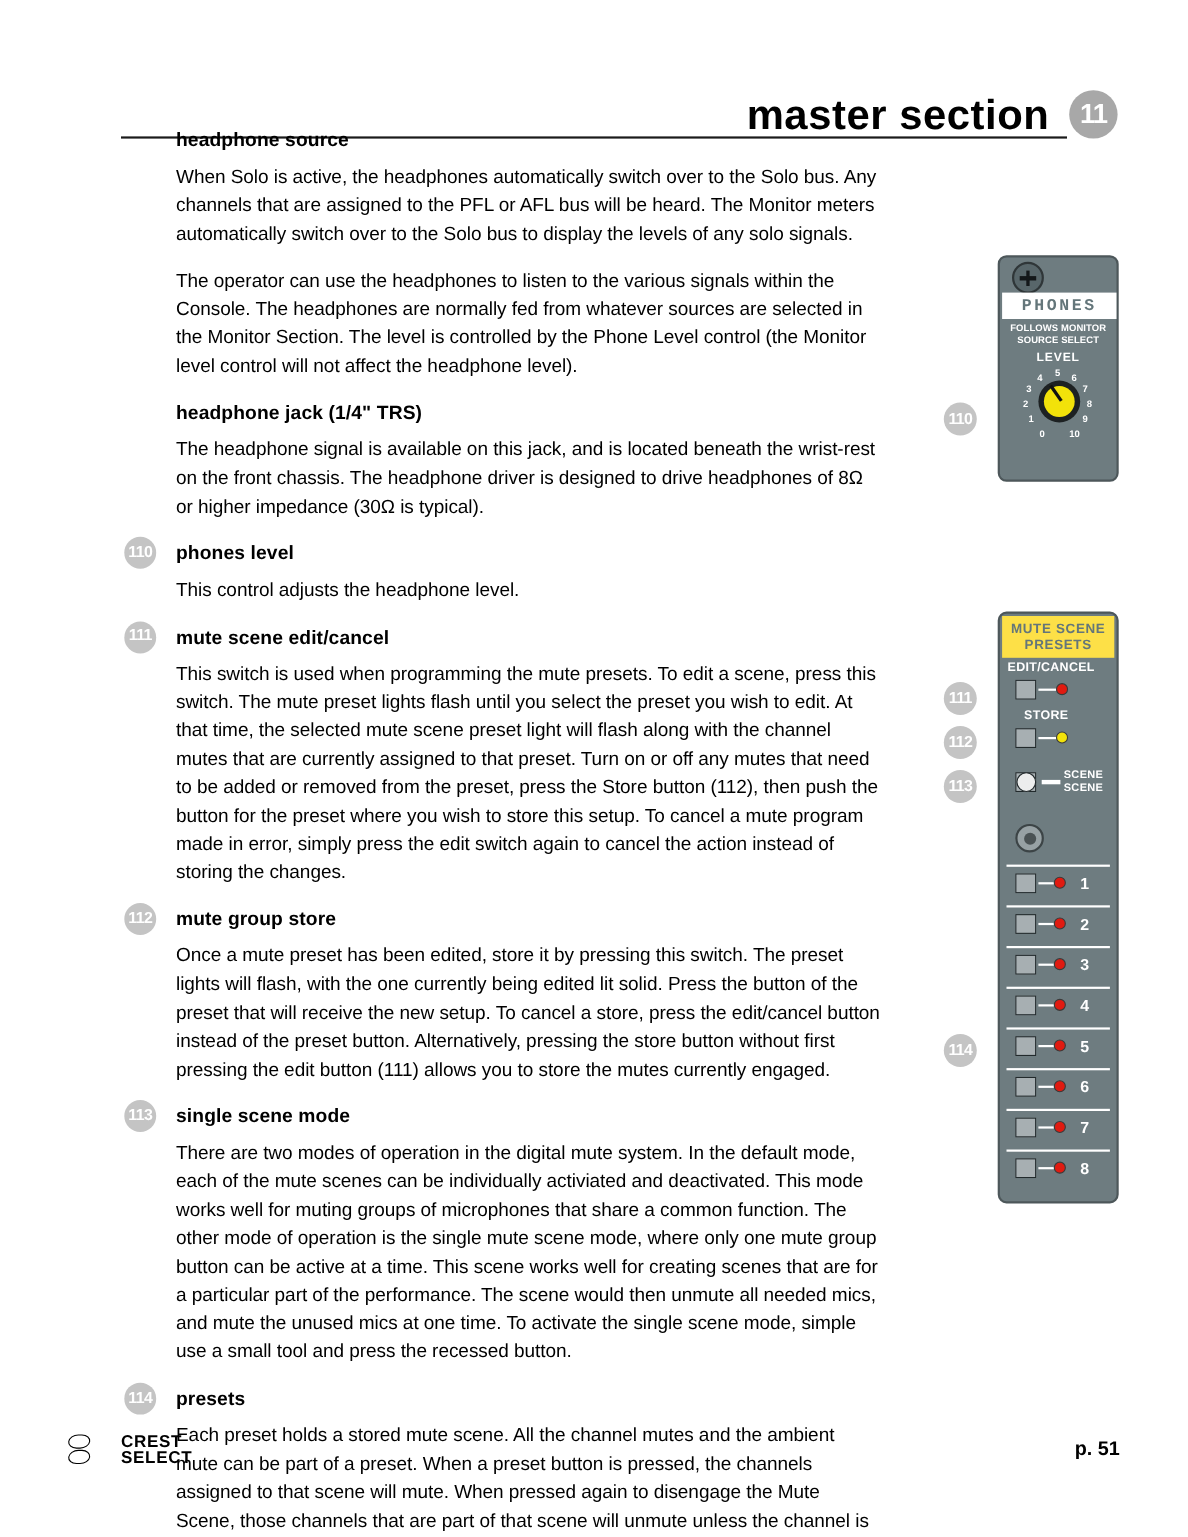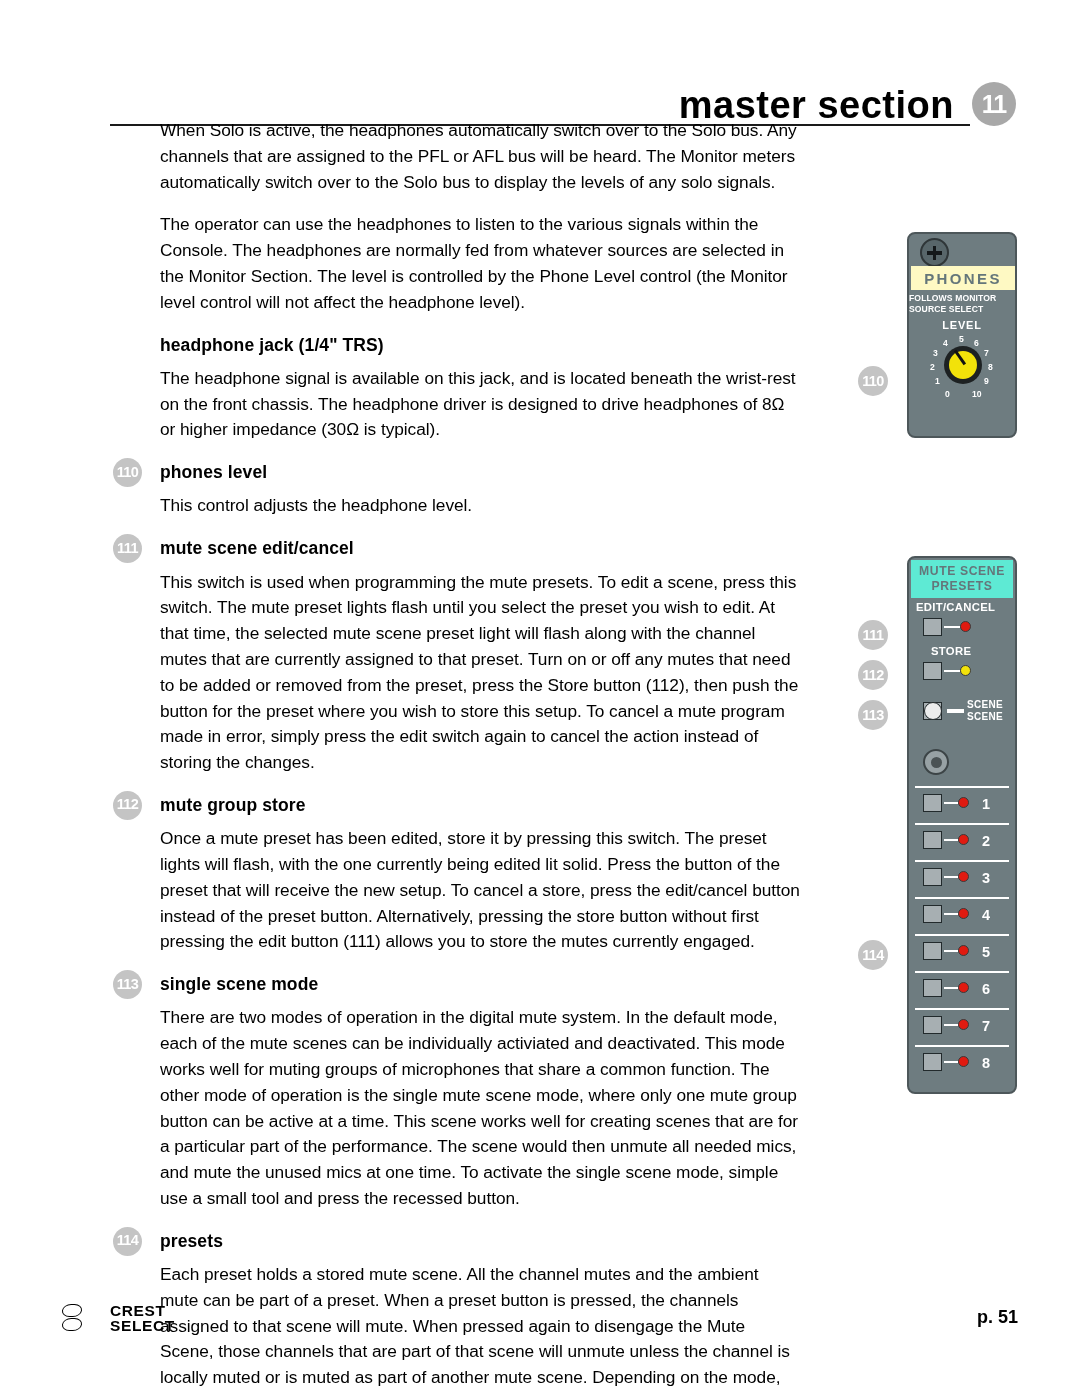--- a/index.html
+++ b/index.html
@@ -151,35 +151,36 @@
     background: #14181a;
   }
   #phones-plus::before { left: 5px; top: 11px; width: 15px; height: 3.5px; }
   #phones-plus::after  { left: 10.5px; top: 5.5px; width: 3.5px; height: 14.5px; }
   #phones-label {
     position: absolute;
     left: 2px;
     top: 32px;
     width: 104px;
     height: 24px;
-    background: #fef9c3;
+    background: #ffffff;
     color: #64767a;
     font-size: 15px;
     font-weight: bold;
     letter-spacing: 2.4px;
     display: flex;
     align-items: center;
     justify-content: center;
+    font-family: Liberation Mono, monospace;
   }
   #phones-sub {
     position: absolute;
     left: 0;
     top: 59px;
     width: 106px;
-    text-align: left;
+    text-align: center;
     color: #ffffff;
     font-size: 8.6px;
     font-weight: bold;
     line-height: 11px;
     letter-spacing: 0.1px;
   }
   #phones-level-cap {
     position: absolute;
     left: 0;
     top: 85px;
@@ -241,21 +242,21 @@
     top: 556px;
     width: 110px;
     height: 538px;
   }
   #mute-label {
     position: absolute;
     left: 2px;
     top: 2px;
     width: 102px;
     height: 38px;
-    background: #5eead4;
+    background: #fde047;
     color: #64767a;
     font-size: 12.2px;
     font-weight: bold;
     letter-spacing: 0.6px;
     line-height: 15px;
     display: flex;
     flex-direction: column;
     align-items: center;
     justify-content: center;
     text-align: center;
@@ -380,20 +381,21 @@
 <body>
 
 <div id="header">
   <div class="rule"></div>
   <div class="title">master section</div>
   <div class="title-badge">11</div>
 </div>
 
 <div id="textcol">
 
+  <div class="sec-head">headphone source</div>
   <p class="para">When Solo is active, the headphones automatically switch over to the Solo bus. Any channels that are assigned to the PFL or AFL bus will be heard. The Monitor meters automatically switch over to the Solo bus to display the levels of any solo signals.</p>
   <p class="para">The operator can use the headphones to listen to the various signals within the Console. The headphones are normally fed from whatever sources are selected in the Monitor Section. The level is controlled by the Phone Level control (the Monitor level control will not affect the headphone level).</p>
 
   <div class="sec-head spaced">headphone jack  (1/4" TRS)</div>
   <p class="para">The headphone signal is available on this jack, and is located beneath the wrist-rest on the front chassis. The headphone driver is designed to drive headphones of 8Ω or higher impedance (30Ω is typical).</p>
 
   <div class="sec-head spaced">
     <span class="bubble gutter">110</span>
     <span>phones level</span>
   </div>

